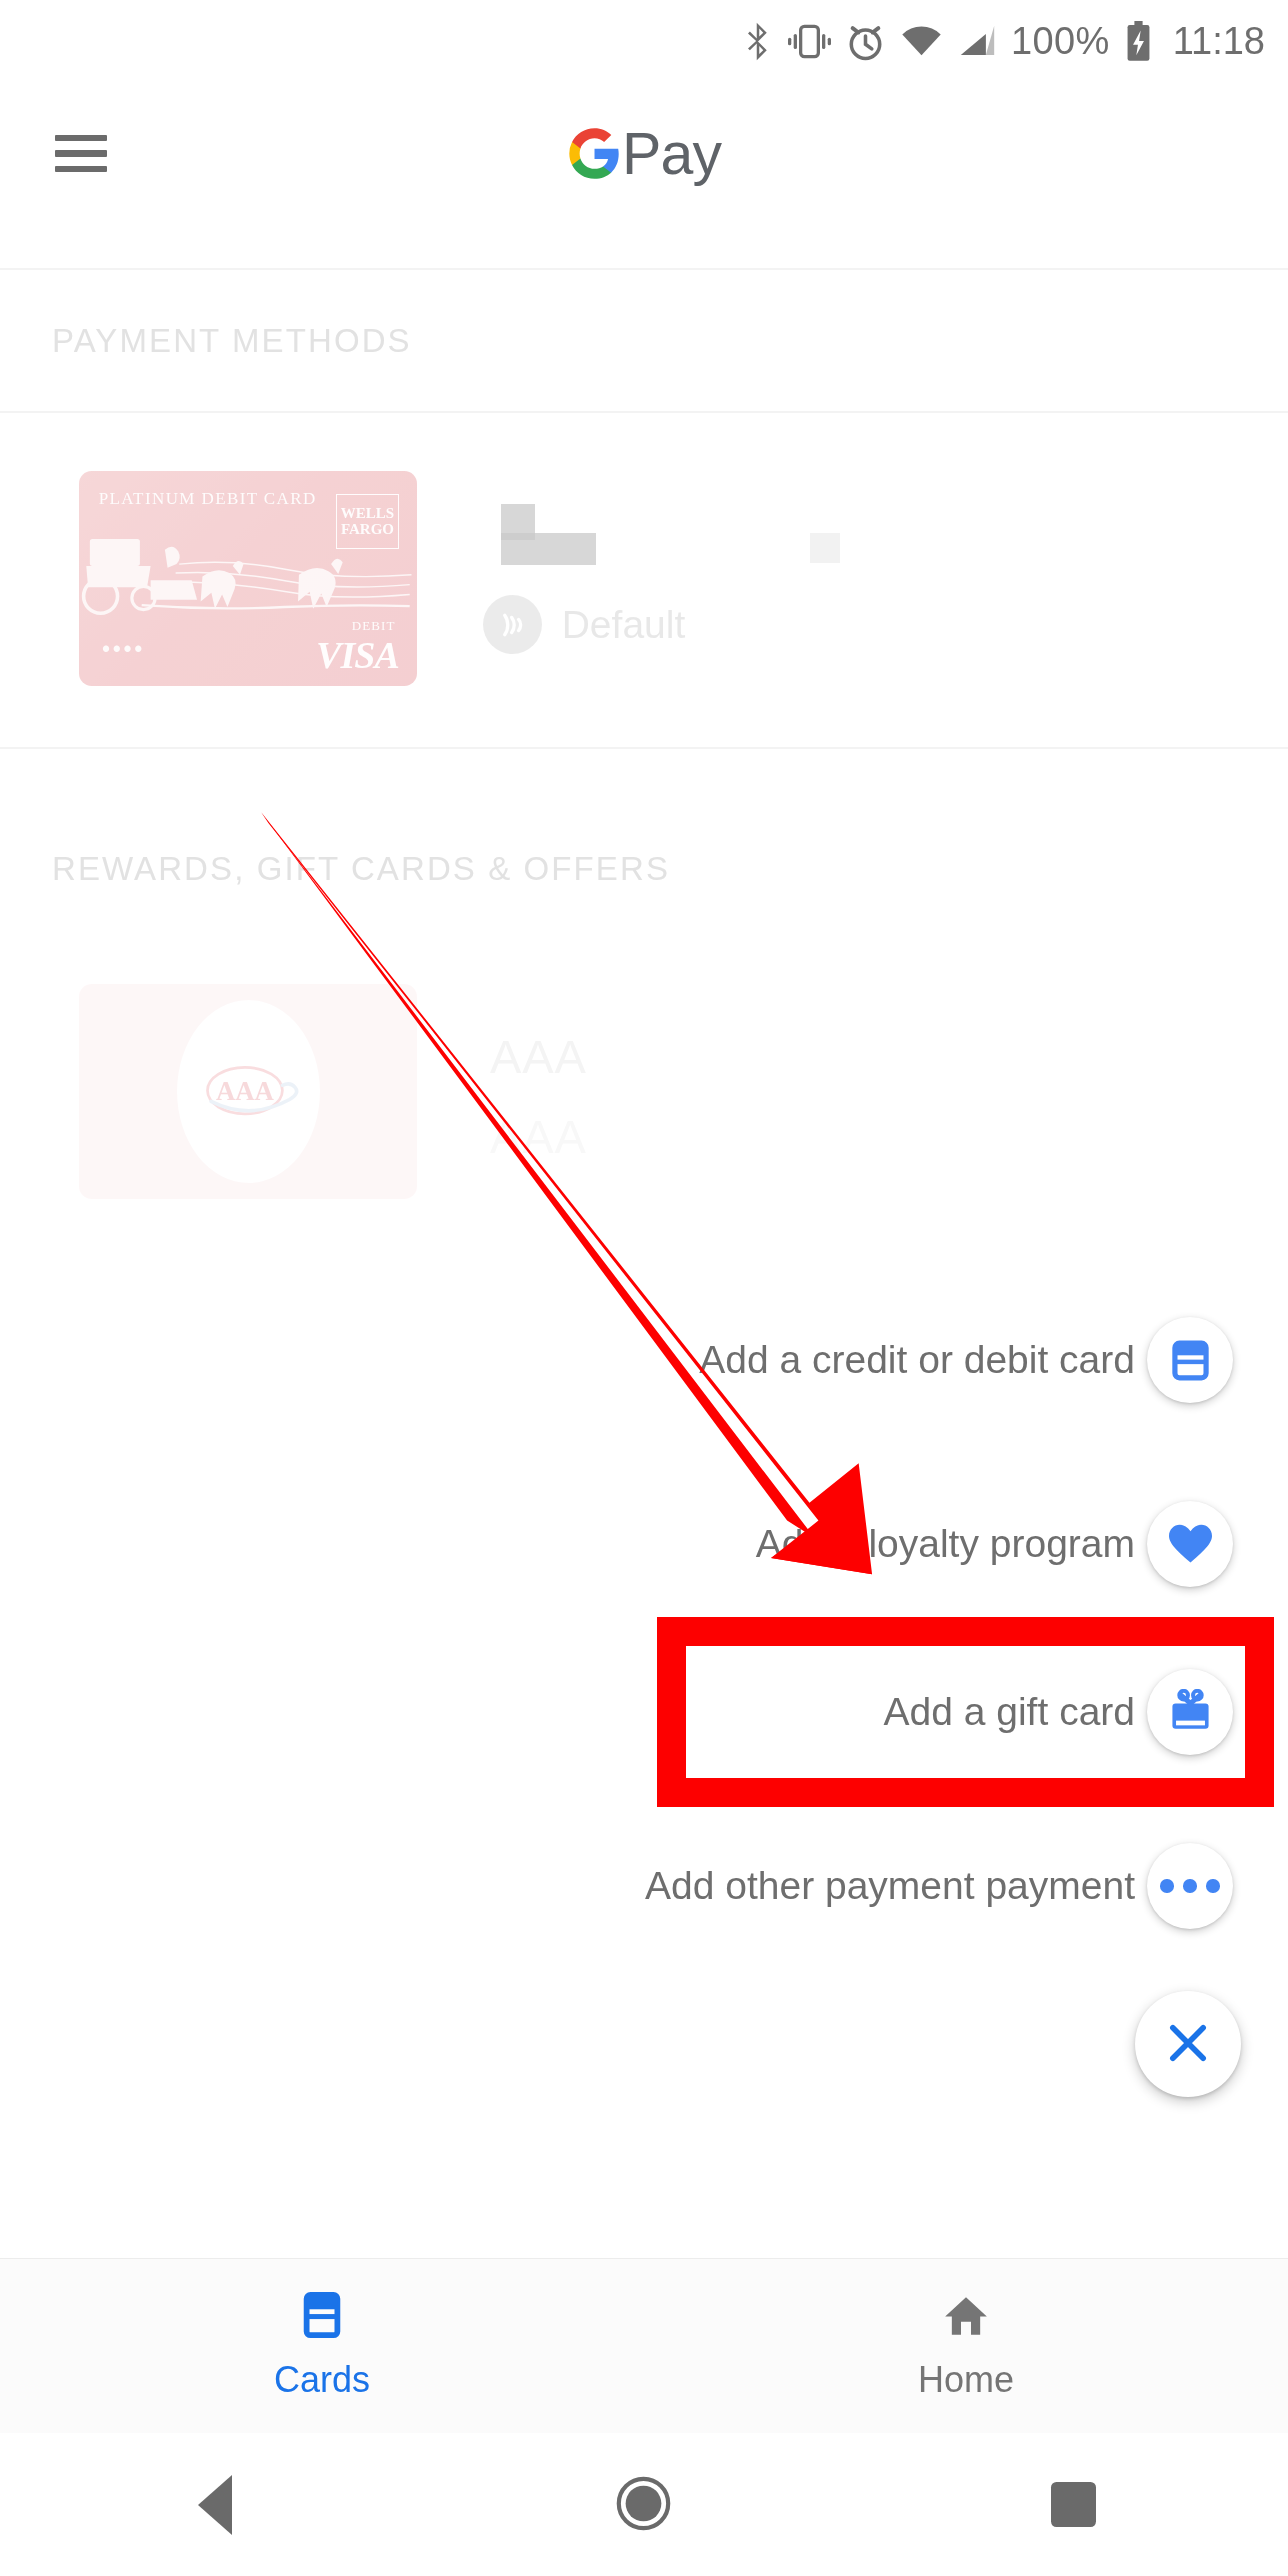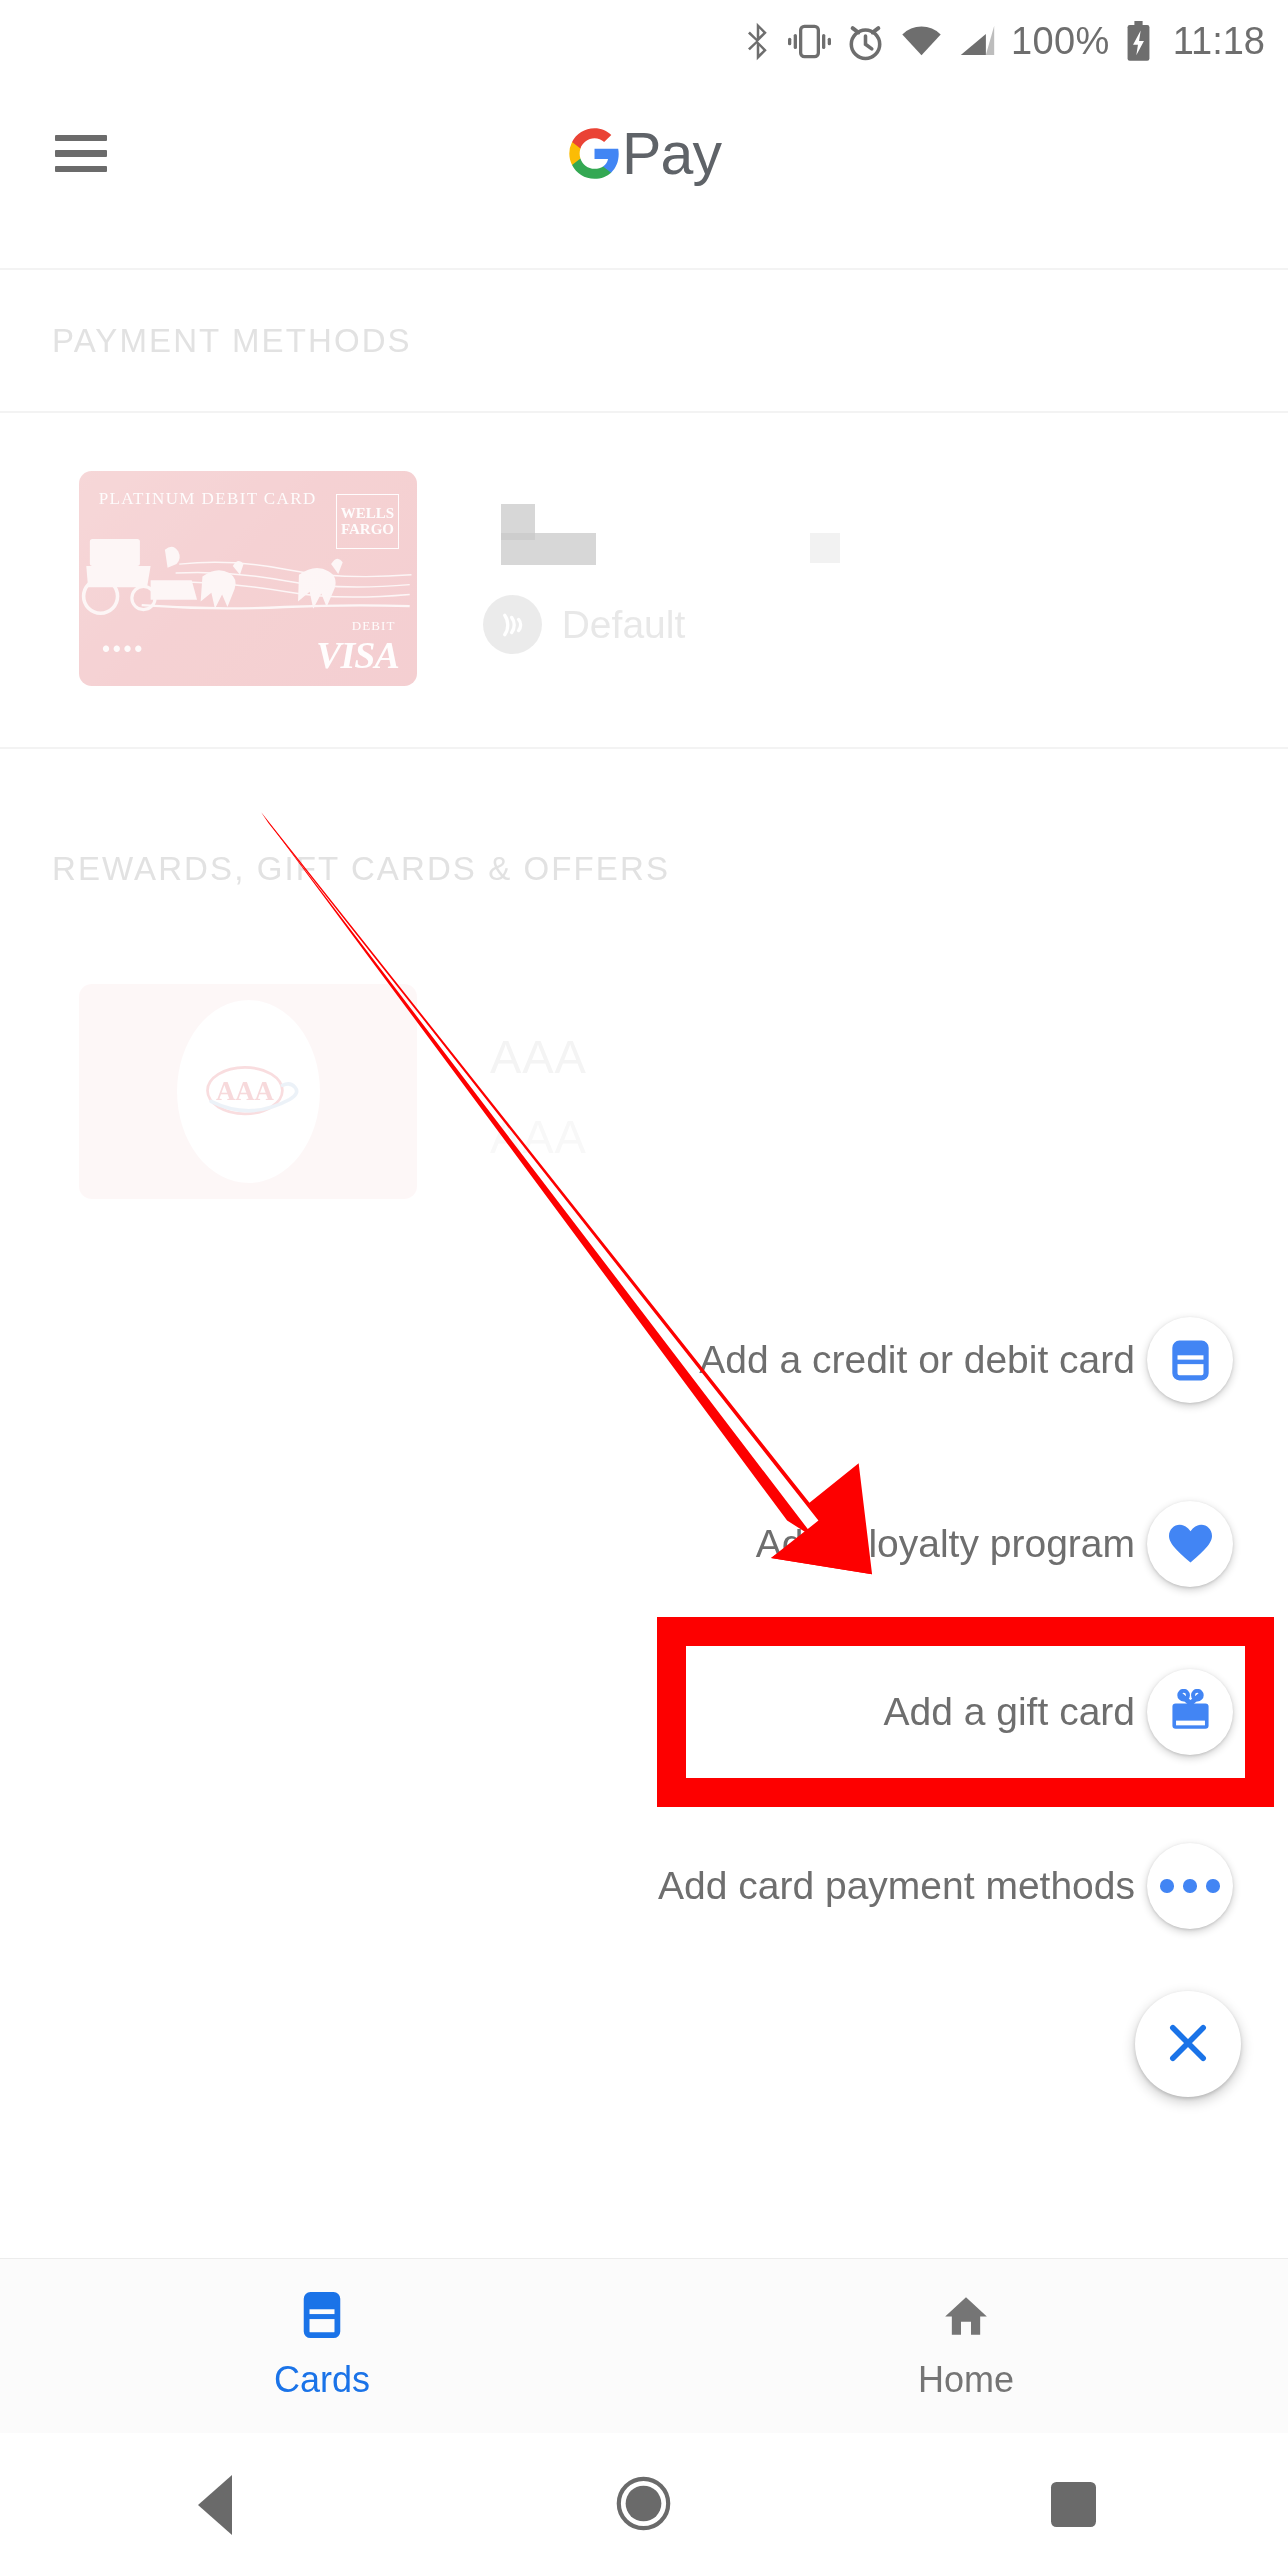--- a/index.html
+++ b/index.html
@@ -320,21 +320,21 @@
         <rect x="3" y="8" width="20" height="14" rx="1.8" fill="#4285f4"></rect>
         <rect x="5" y="17.5" width="16" height="2.6" fill="#ffffff"></rect>
         <path d="M13 8 L7.5 3.2 M13 8 L18.5 3.2" stroke="#4285f4" stroke-width="2.8" stroke-linecap="round" fill="none"></path>
         <circle cx="9.2" cy="3.4" r="2.4" fill="none" stroke="#4285f4" stroke-width="2.2"></circle>
         <circle cx="16.8" cy="3.4" r="2.4" fill="none" stroke="#4285f4" stroke-width="2.2"></circle>
       </svg>
     </span>
   </div>
 
   <div class="fab-row" style="top:1843px">
-    <span class="fab-label">Add card payment methods</span>
+    <span class="fab-label">Add other payment payment</span>
     <span class="mini-fab">
       <span class="dots3">
           <i></i>
           <i></i>
           <i></i>
         </span>
     </span>
   </div>
 
   <div class="main-fab">

